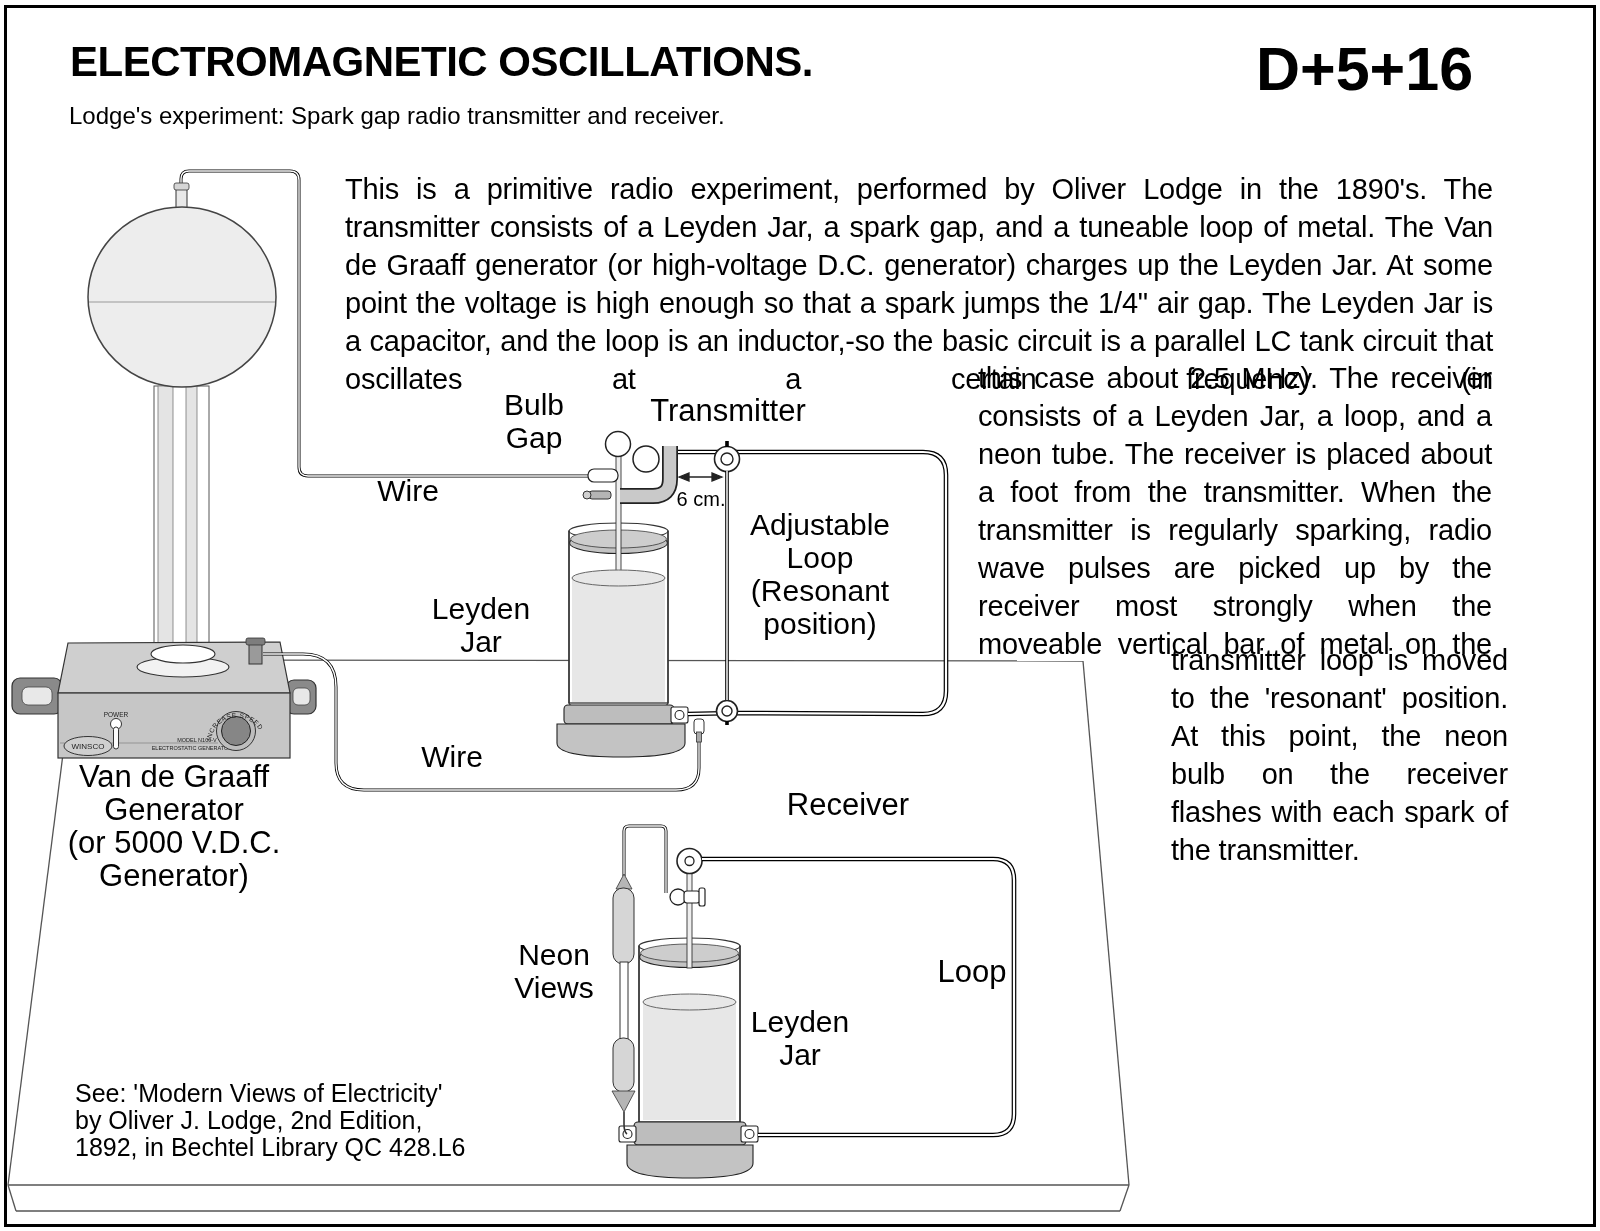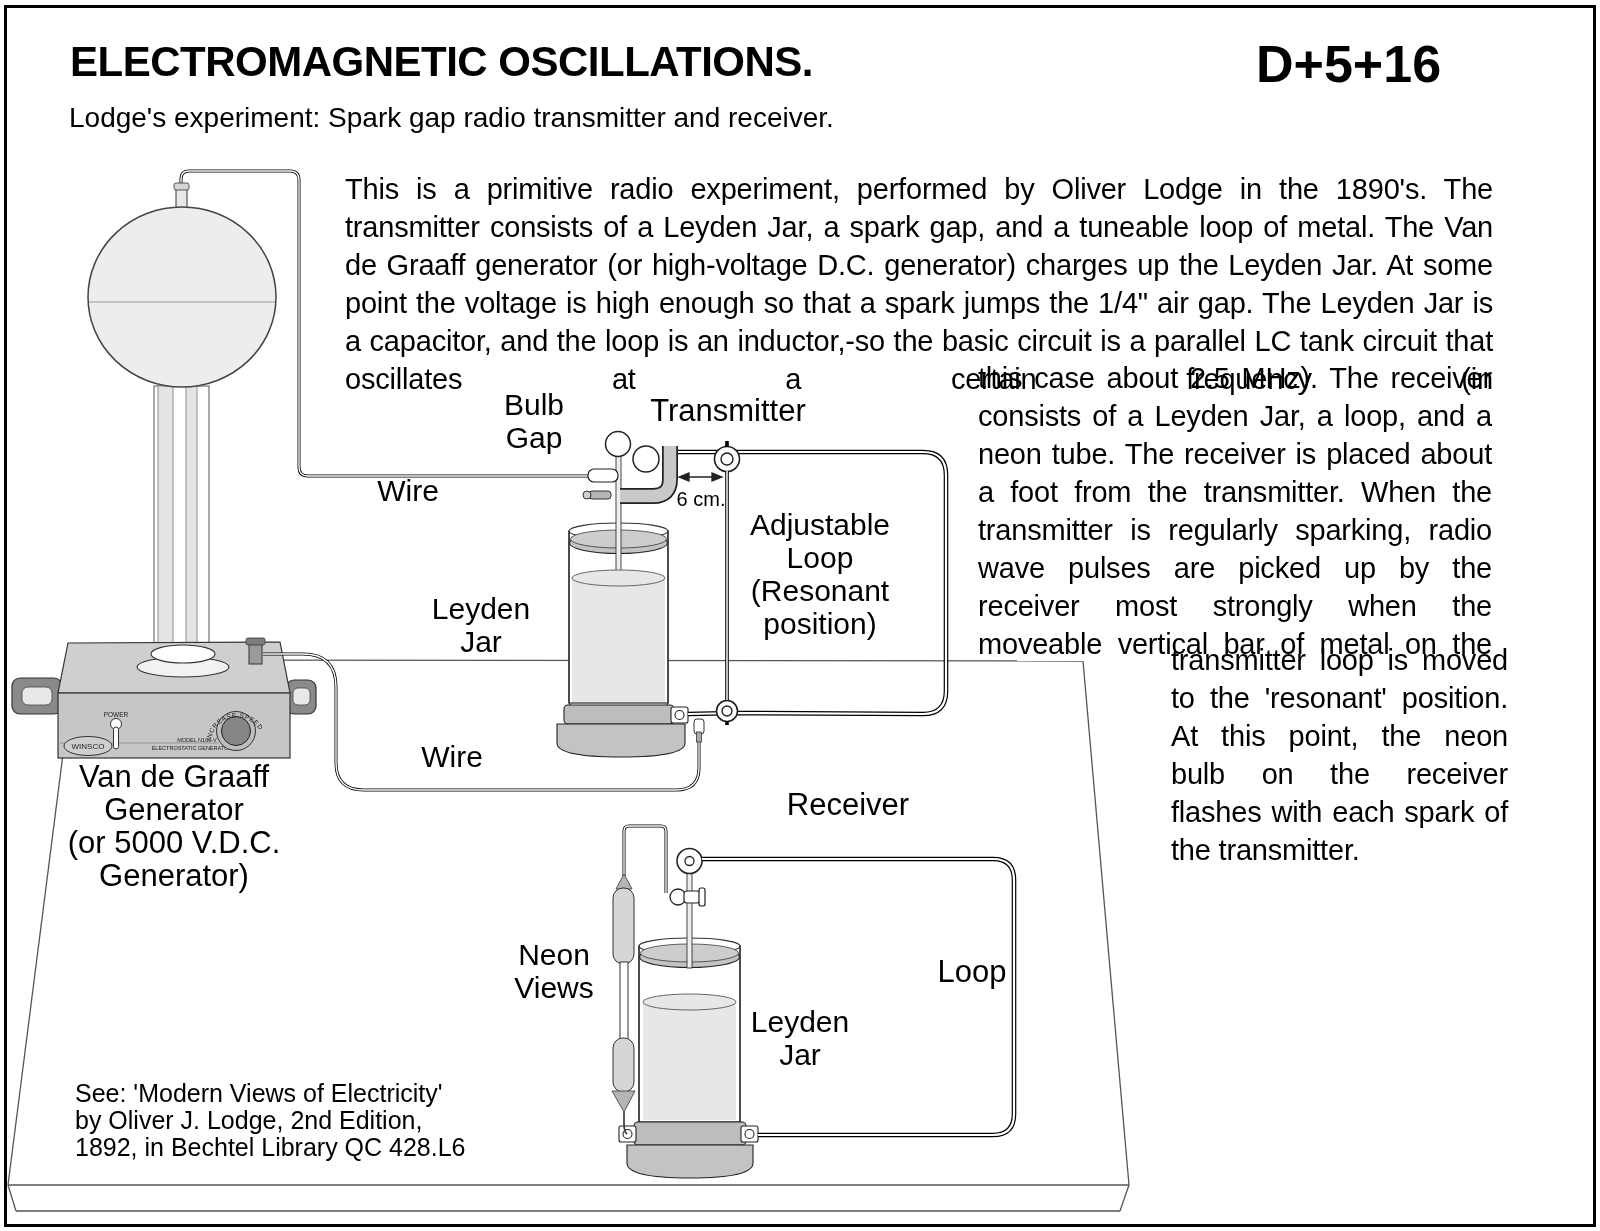--- a/index.html
+++ b/index.html
@@ -1,21 +1,21 @@
 <!DOCTYPE html>
 <html><head>
 <meta charset="utf-8">
 <style>
   html,body{margin:0;padding:0;background:#fff;}
   body{width:1600px;height:1231px;position:relative;font-family:"Liberation Sans",sans-serif;color:#000;overflow:hidden;}
   .frame{position:absolute;left:4px;top:5px;right:4px;bottom:4px;border:3px solid #000;pointer-events:none;}
   .abs{position:absolute;}
   .title{font-size:42px;font-weight:bold;letter-spacing:-0.5px;white-space:nowrap;}
-  .code{font-size:52px;font-weight:bold;white-space:nowrap;}
-  .subtitle{font-size:28px;white-space:nowrap;}
+  .code{font-size:61px;font-weight:bold;white-space:nowrap;}
+  .subtitle{font-size:24px;white-space:nowrap;}
   .body-block{font-size:29px;line-height:38px;text-align:justify;letter-spacing:-0.2px;}
   .just-last{text-align-last:justify;}
   .body-block p{margin:0;}
   .body-block p.indented{text-indent:2em;}
   .dlabel{font-size:30px;line-height:33px;text-align:center;white-space:pre-line;transform:translateX(-50%);}
   .dlabel.small{font-size:20px;line-height:26px;}
   .ref{font-size:25px;line-height:27px;white-space:pre-line;}
   svg{position:absolute;left:0;top:0;}
   svg text{font-family:"Liberation Sans",sans-serif;}
 </style>

